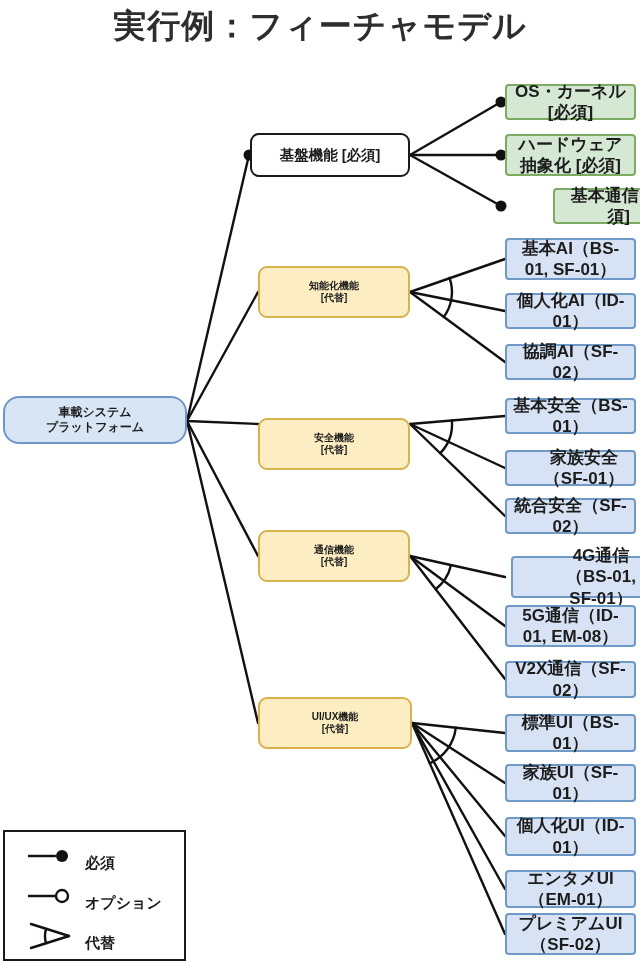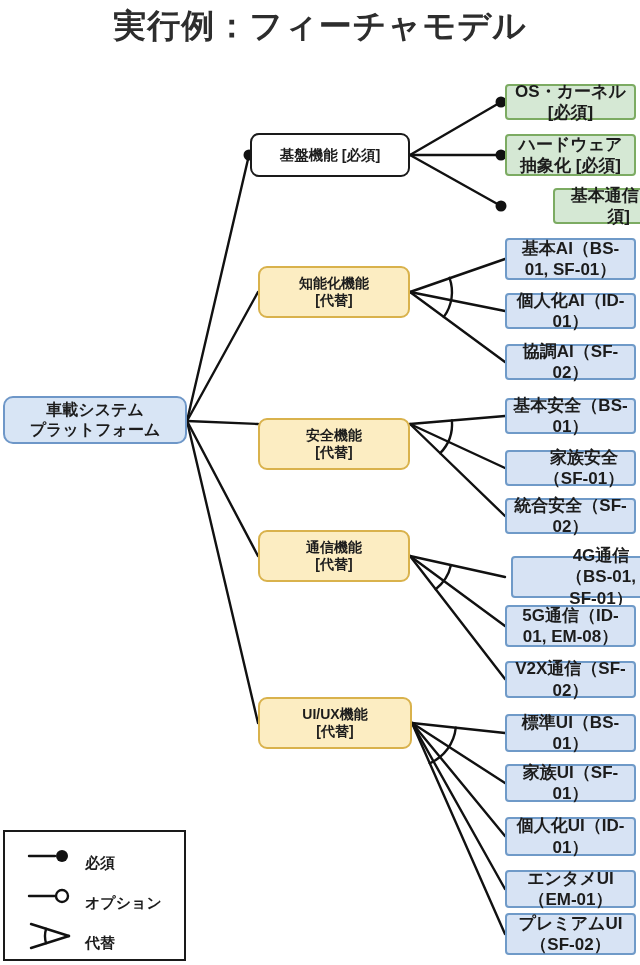--- a/index.html
+++ b/index.html
@@ -12,23 +12,23 @@
     font-size:33px;font-weight:600;color:#2d2d2d;letter-spacing:1px;white-space:pre-line;
   }
   svg.edges{position:absolute;left:0;top:0;width:640px;height:965px;}
   svg.edges line, svg.edges path{stroke:#111;stroke-width:2.4;fill:none;stroke-linecap:round;}
   svg.edges circle.dot{fill:#111;stroke:none;}
   .node{
     position:absolute;display:flex;align-items:center;justify-content:center;
     text-align:center;border-radius:9px;box-sizing:border-box;
     font-weight:bold;white-space:pre-line;line-height:1.25;
   }
-  .node.root{background:#d8e5f5;border:2px solid #6e97c8;font-size:16px;border-radius:10px;text-align:center;}
+  .node.root{background:#d8e5f5;border:2px solid #6e97c8;font-size:12px;border-radius:16px;text-align:center;}
   .node.white{background:#ffffff;border:2px solid #1a1a1a;font-size:14.5px;}
-  .node.yellow{background:#fcedc2;border:2px solid #d9b24c;font-size:14px;}
+  .node.yellow{background:#fcedc2;border:2px solid #d9b24c;font-size:10px;}
   .node.leaf{font-size:17px;padding:2px 5px;border-radius:4px;}
   .node.green{background:#d5e8d4;border:2px solid #7cab62;}
   .node.blue{background:#d7e3f4;border:2px solid #6f9ac8;}
   .legend{
     position:absolute;left:3px;top:830px;width:183px;height:131px;
     border:2px solid #1a1a1a;box-sizing:border-box;background:#ffffff;
     display:flex;flex-direction:column;justify-content:center;gap:10px;padding-left:22px;
   }
   .legend-row{display:flex;align-items:center;gap:12px;height:30px;}
   .legend-row svg{flex:0 0 auto;}

